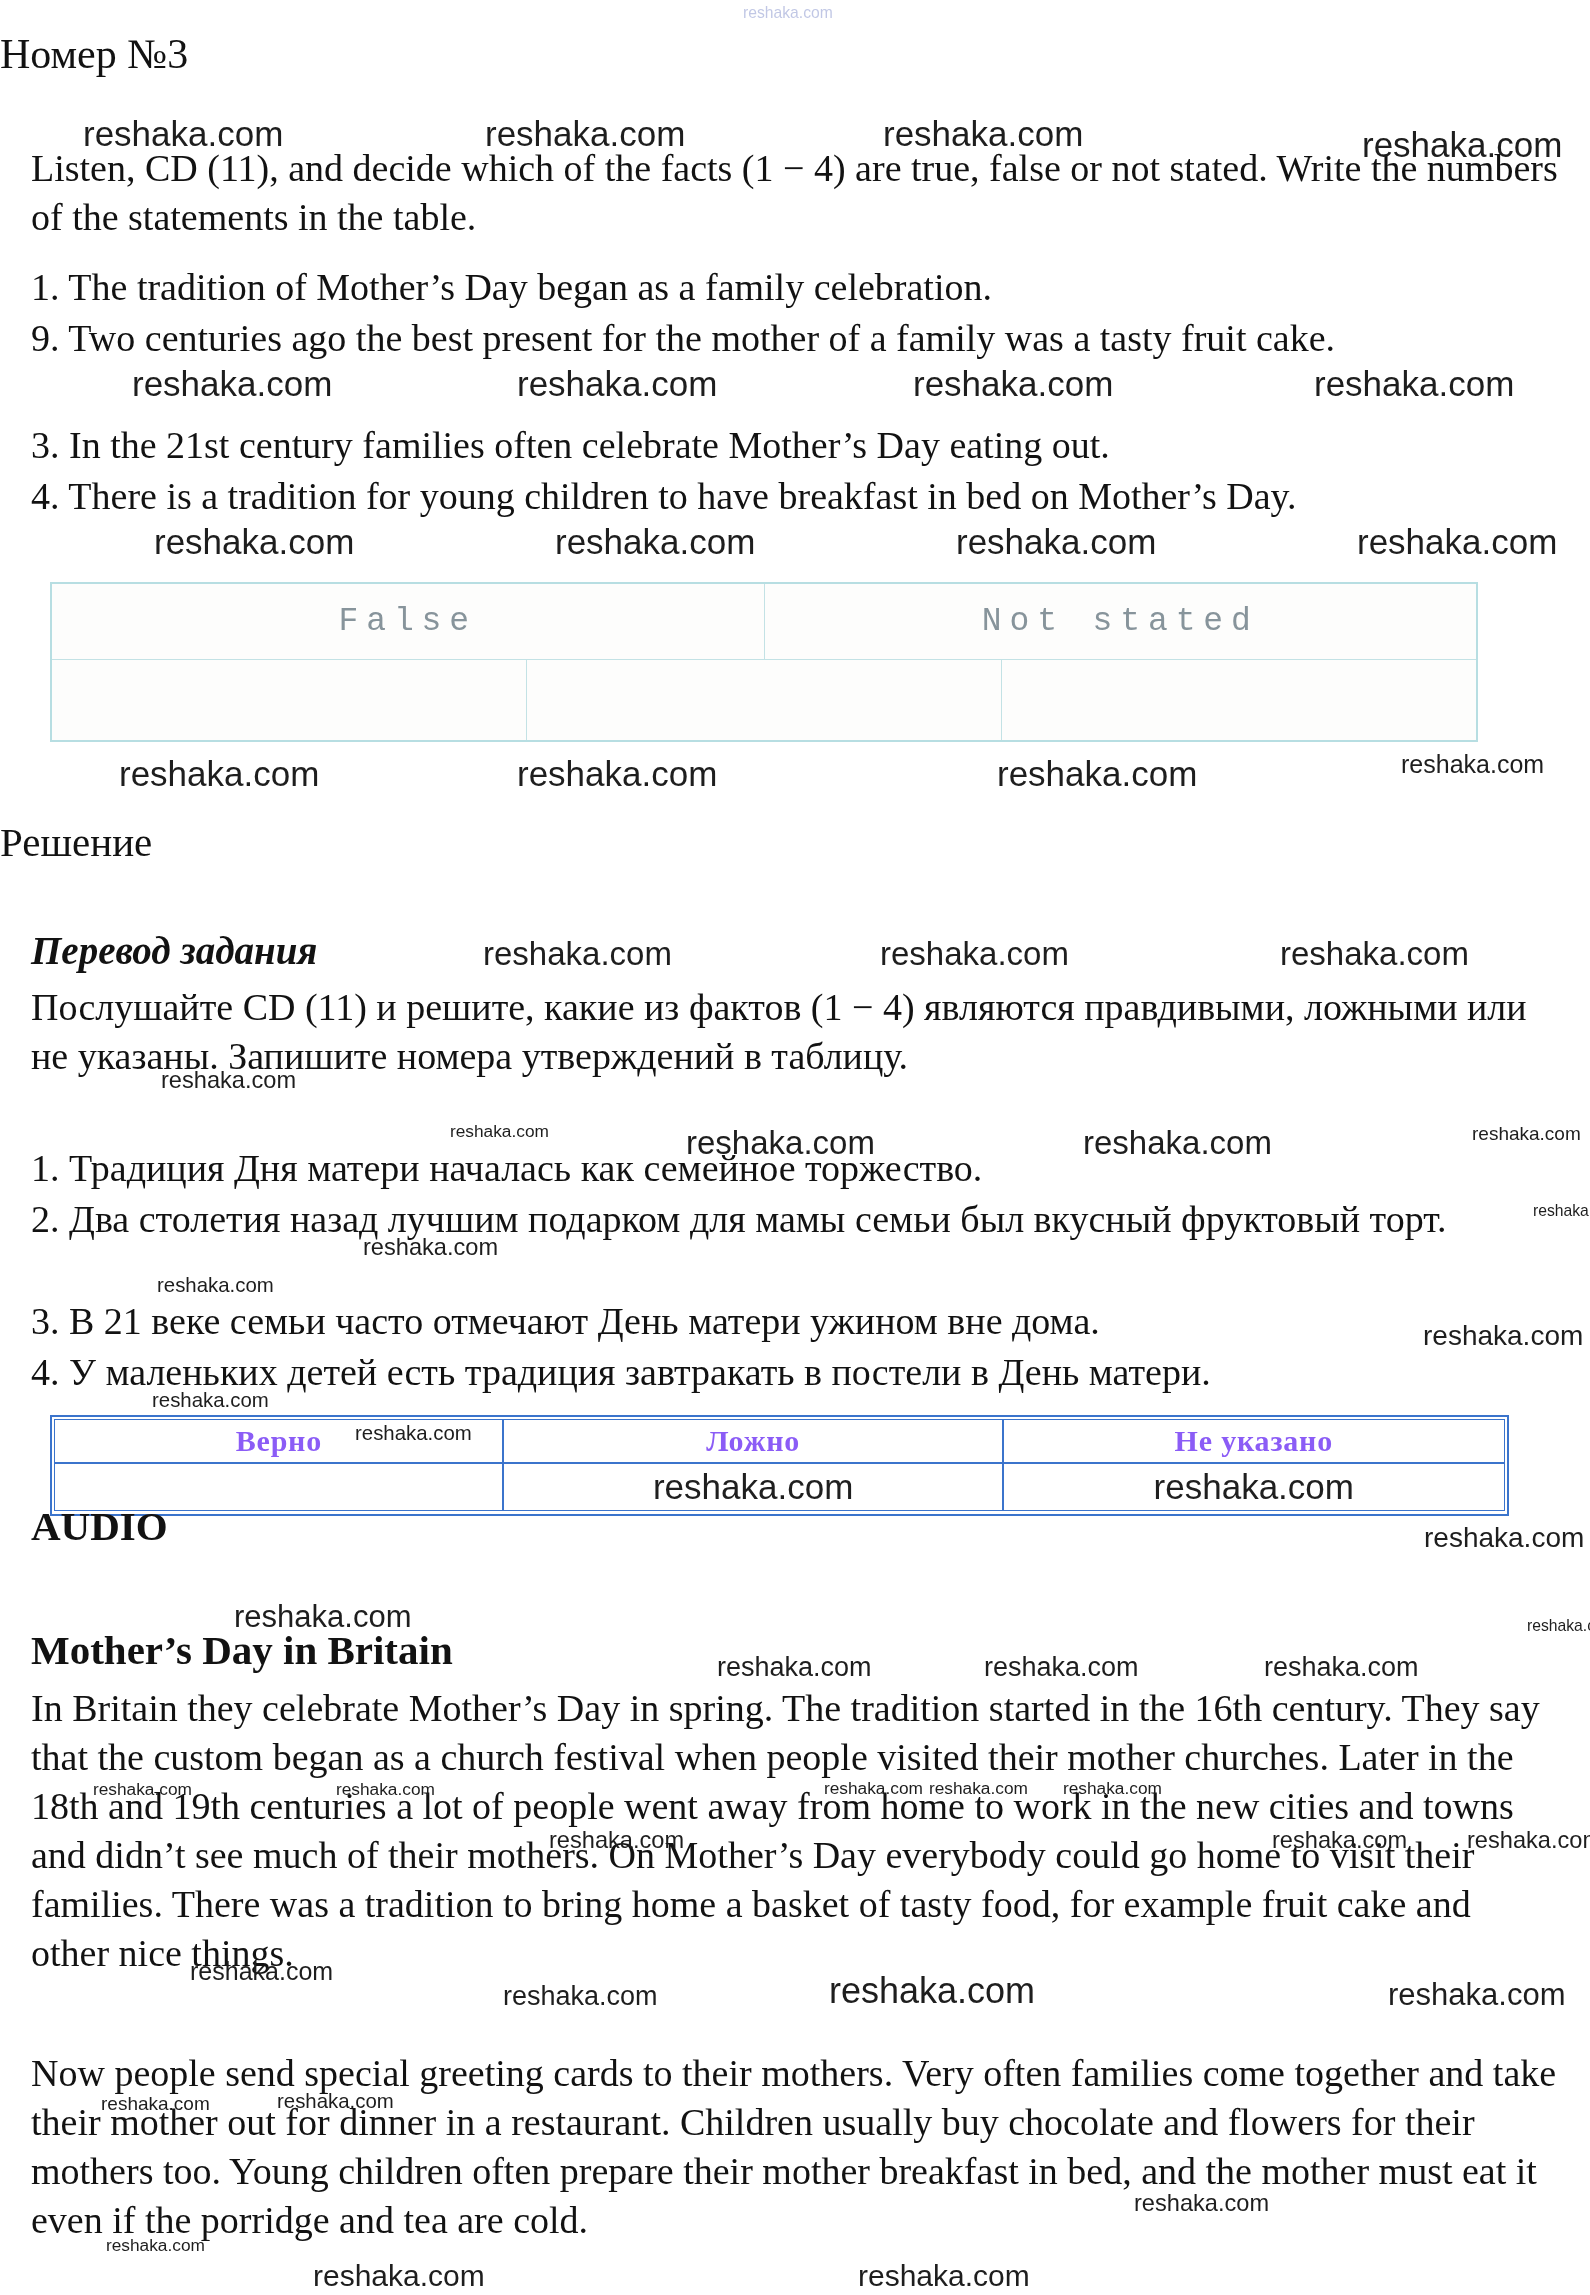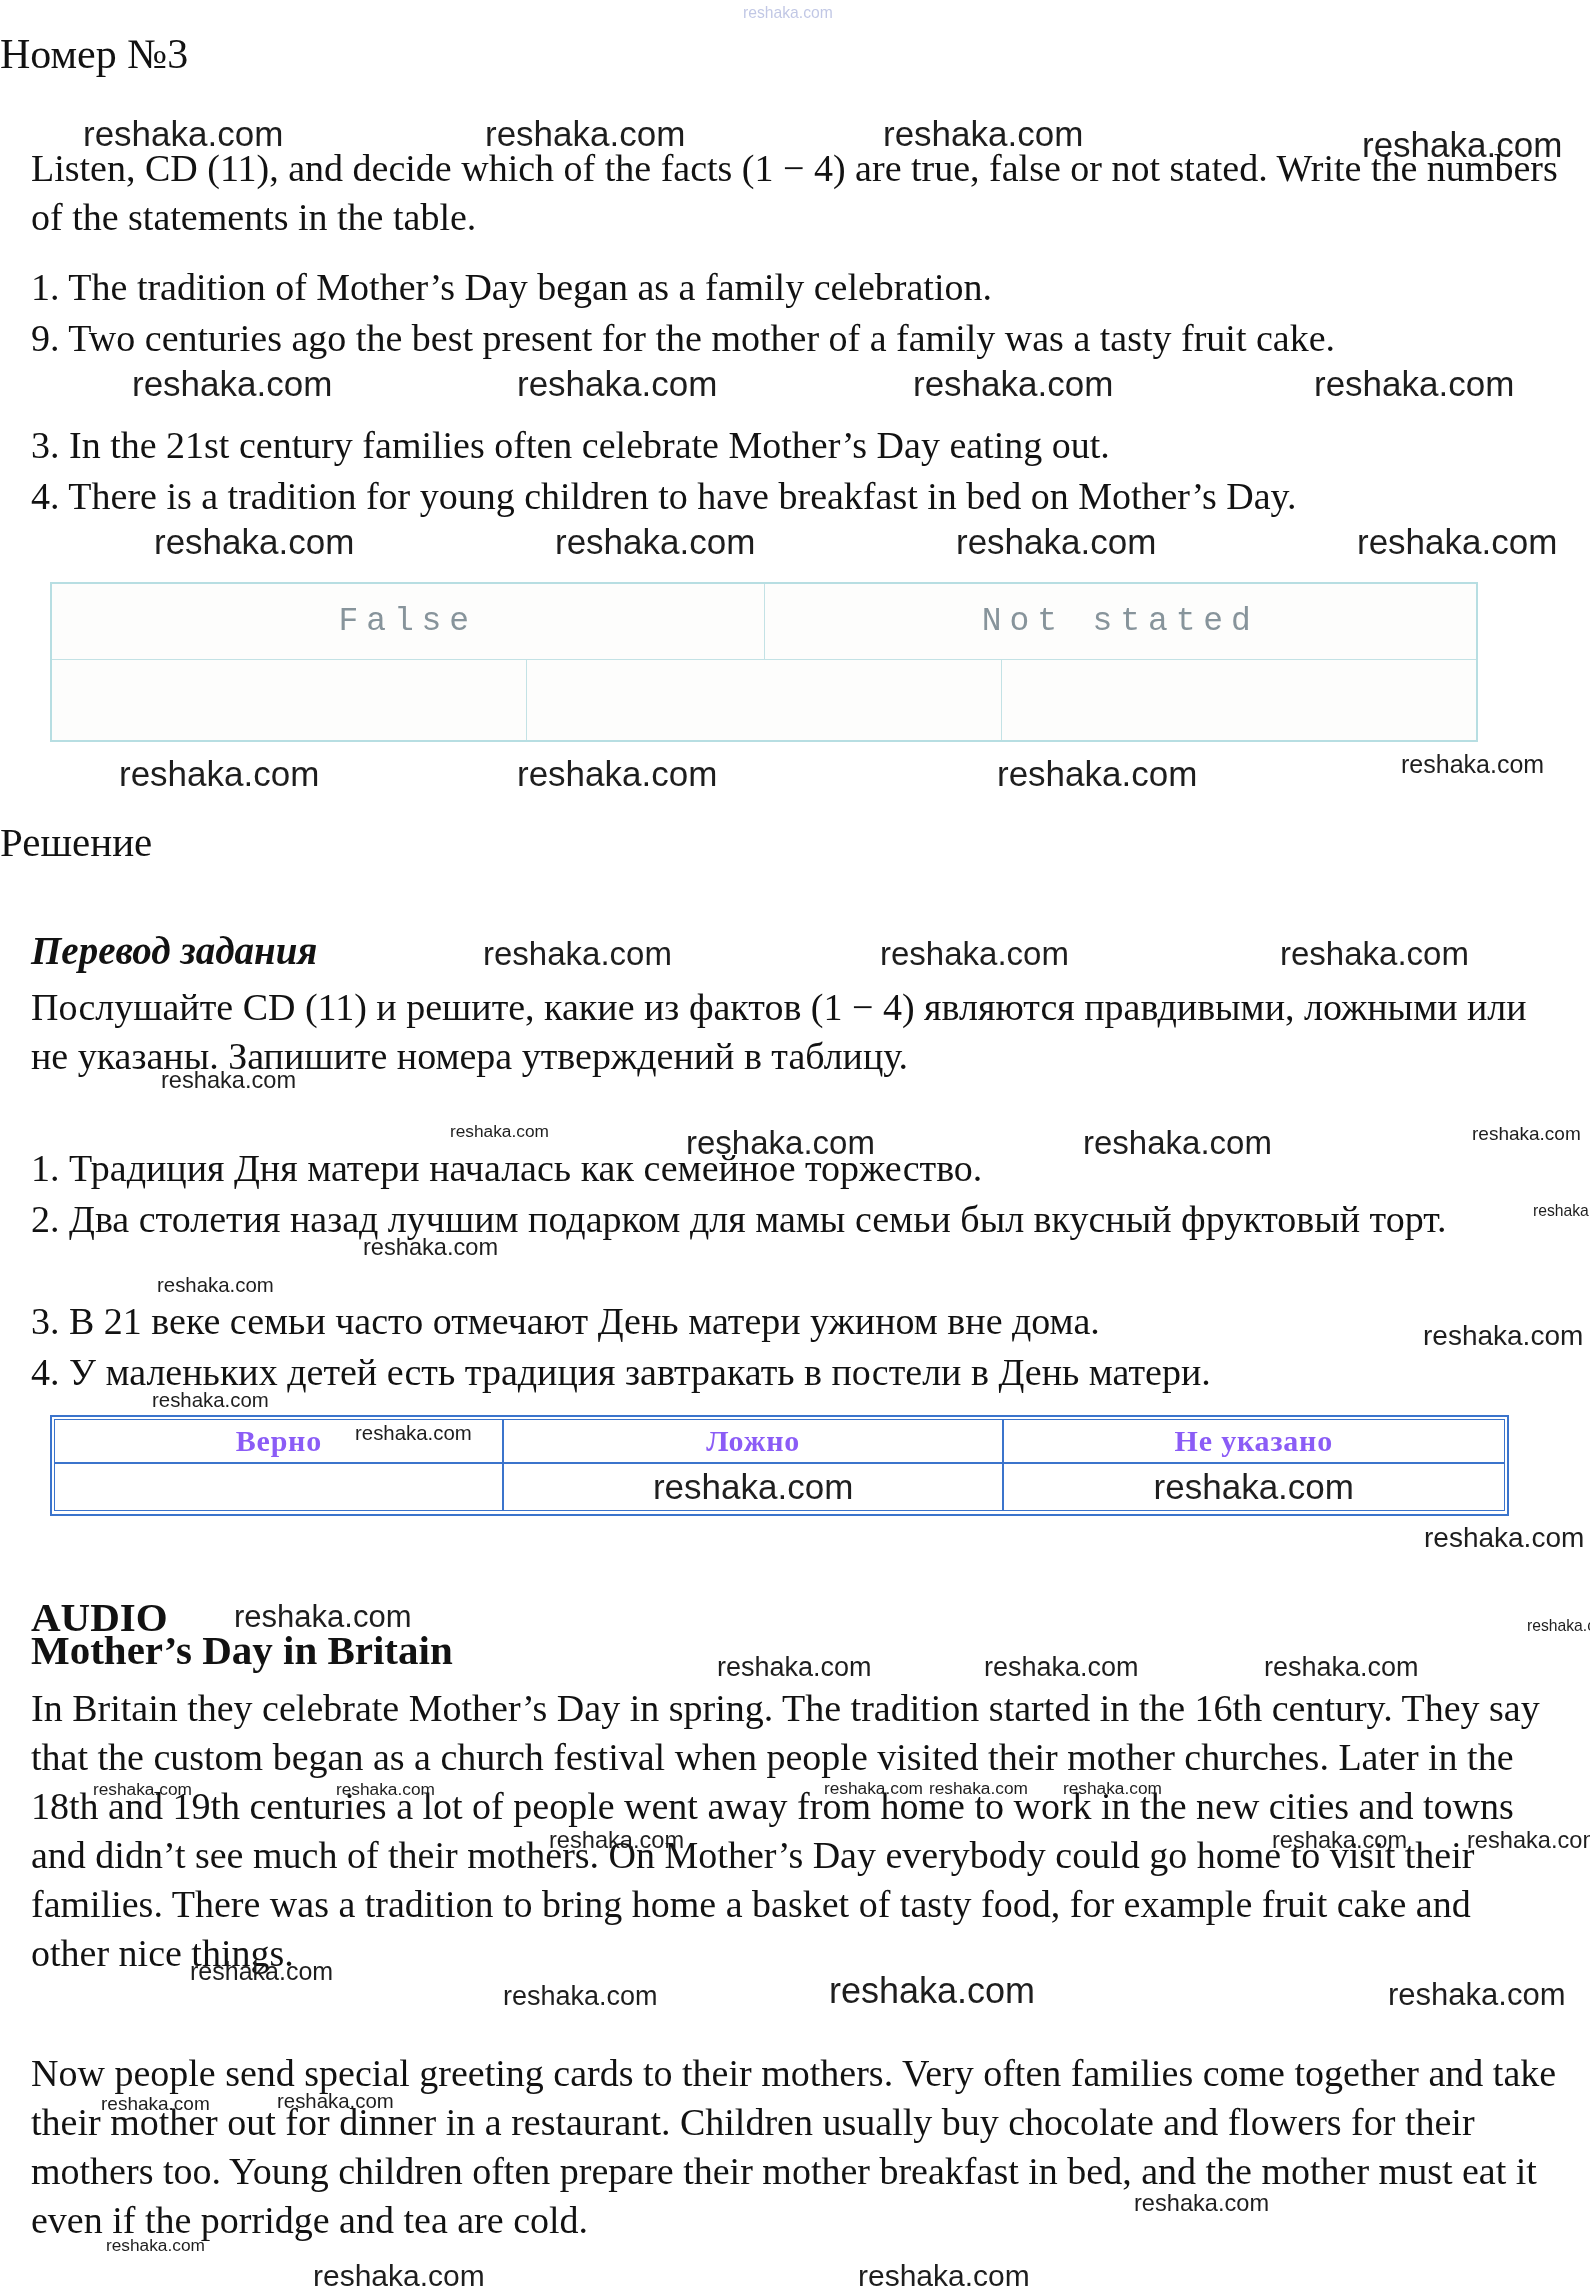--- a/index.html
+++ b/index.html
@@ -17,21 +17,21 @@
   .b-item-en-2{top:314px}
   .b-item-en-3{top:421px}
   .b-item-en-4{top:472px}
   .b-solution{top:818px;font-size:41px}
   .b-perevod{top:926px;font-size:39px;font-weight:700;font-style:italic;width:auto}
   .b-intro-ru{top:983px}
   .b-item-ru-1{top:1144px}
   .b-item-ru-2{top:1195px}
   .b-item-ru-3{top:1297px}
   .b-item-ru-4{top:1348px}
-  .b-audio{top:1593px;font-size:41px;font-weight:700;width:auto}
+  .b-audio{top:1502px;font-size:41px;font-weight:700;width:auto}
   .b-audio-title{top:1626px;font-size:41px;font-weight:700;width:auto}
   .b-audio-p1{top:1684px}
   .b-audio-p2{top:2049px}
 
   
   .b-table1{position:absolute;left:50px;top:582px;width:1428px;background:#fdfdfc;
     border:2.4px solid #b7dee2;box-sizing:border-box}
   .t1-row{display:flex}
   .t1-head{height:75px;border-bottom:1.6px solid #c3e2e5}
   .t1-body{height:80px}

